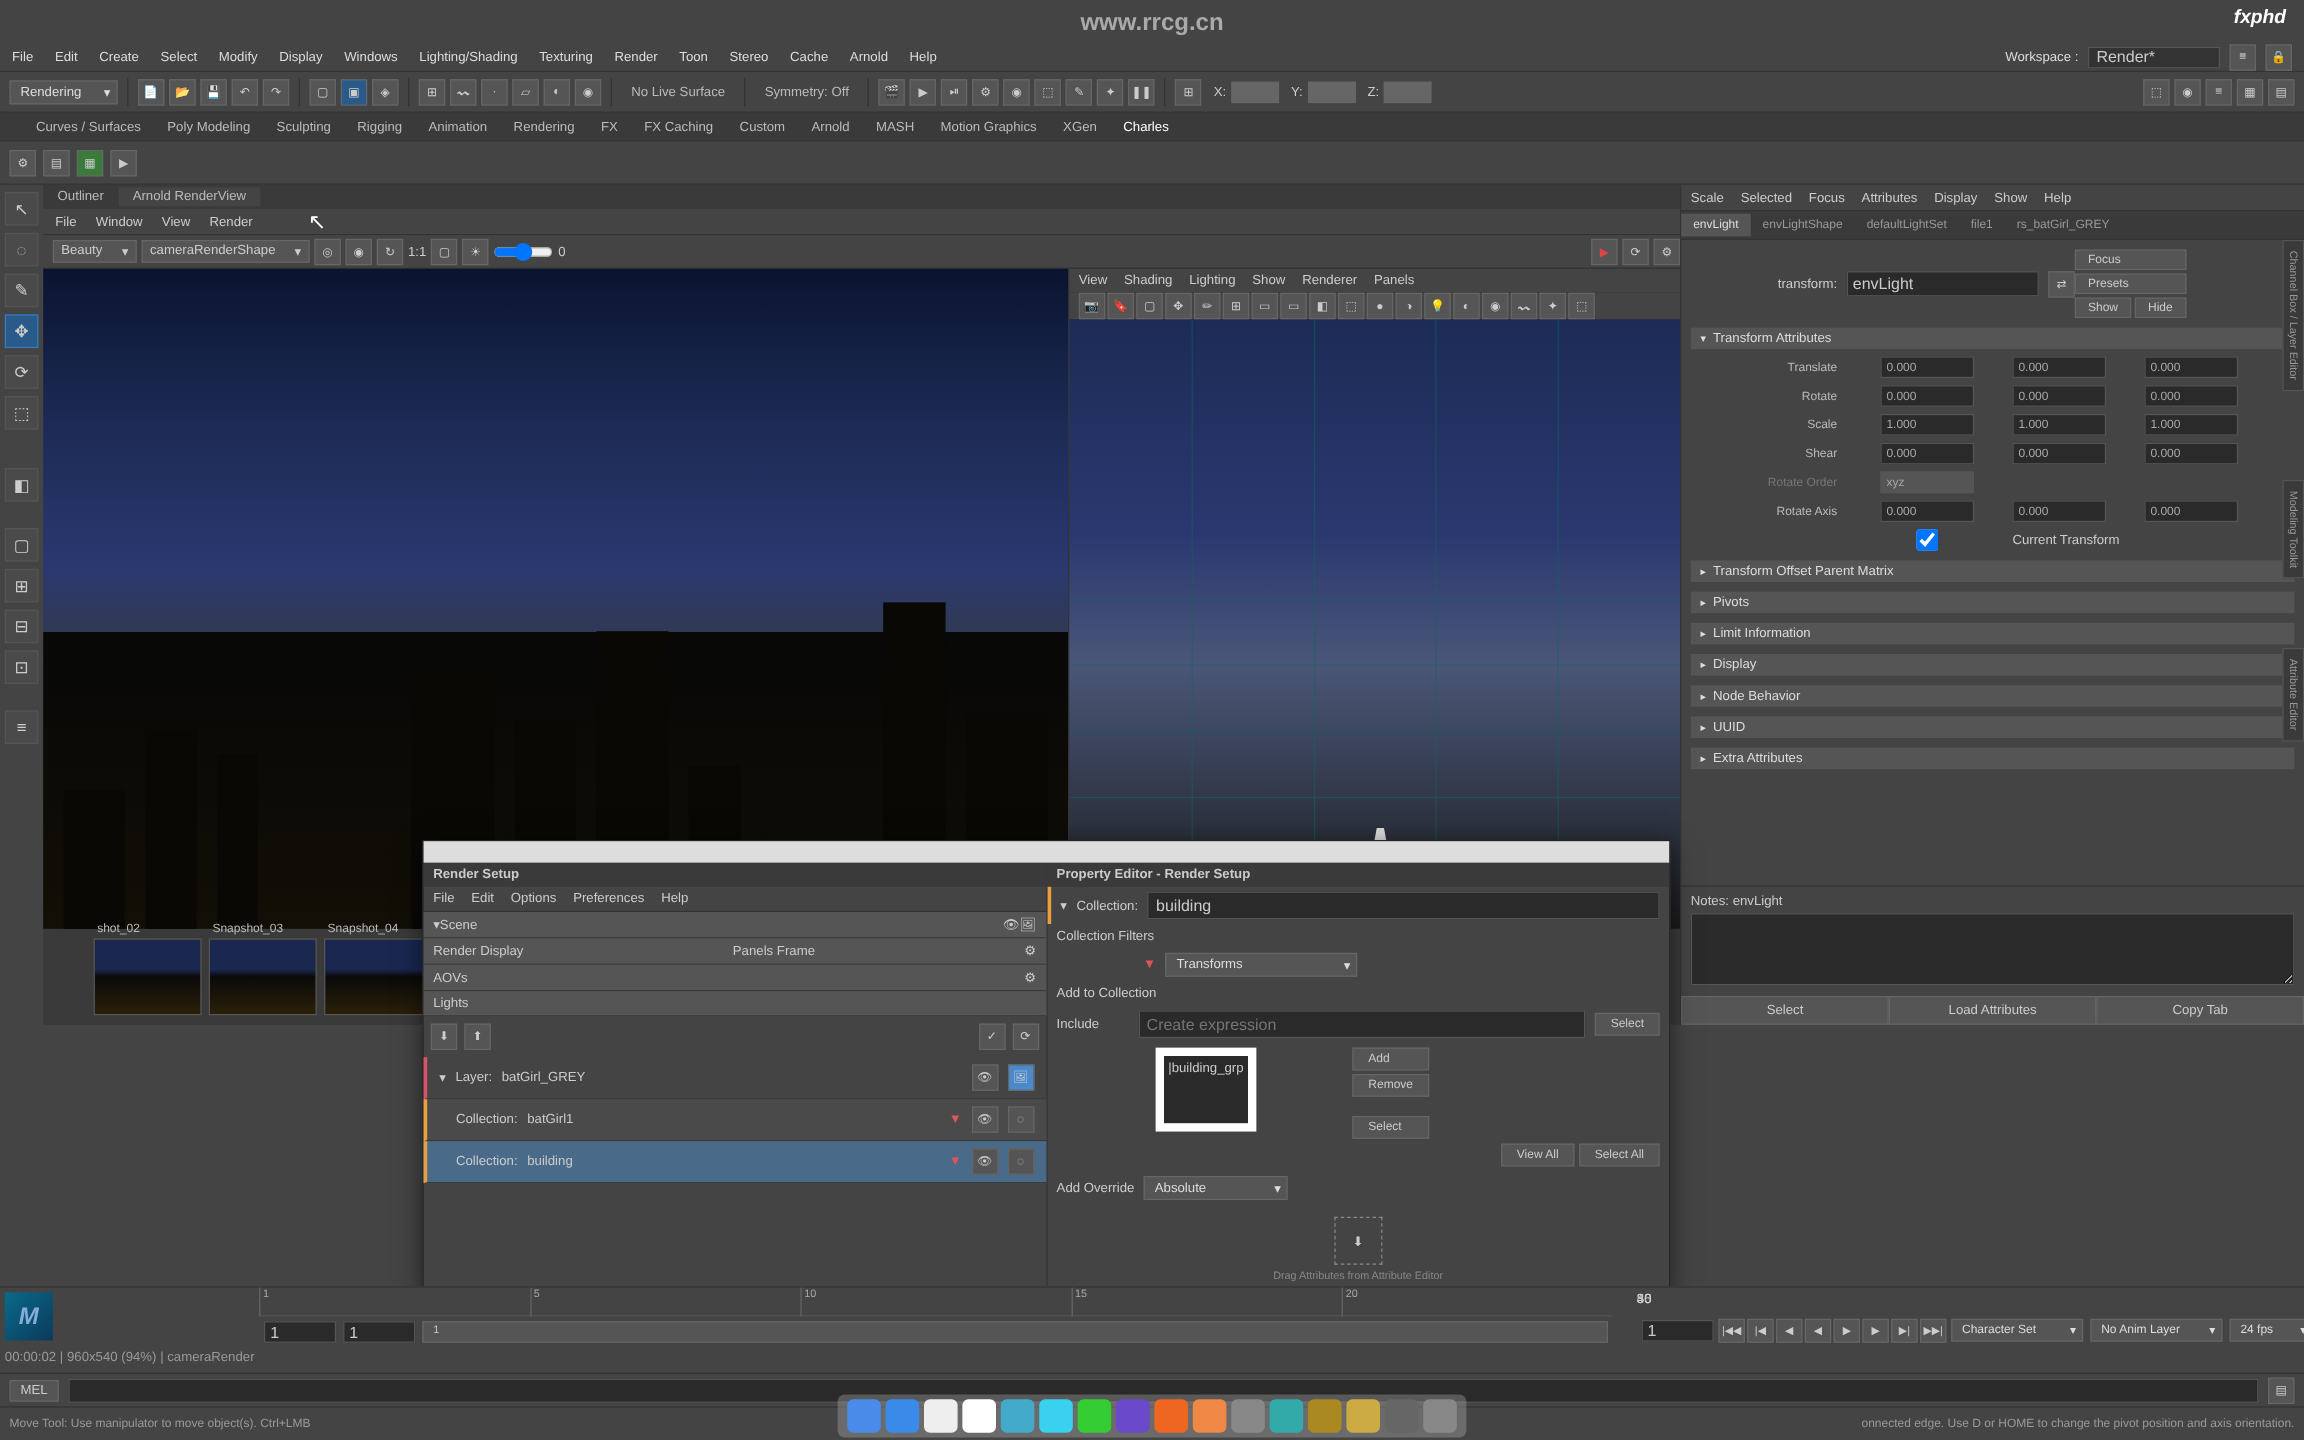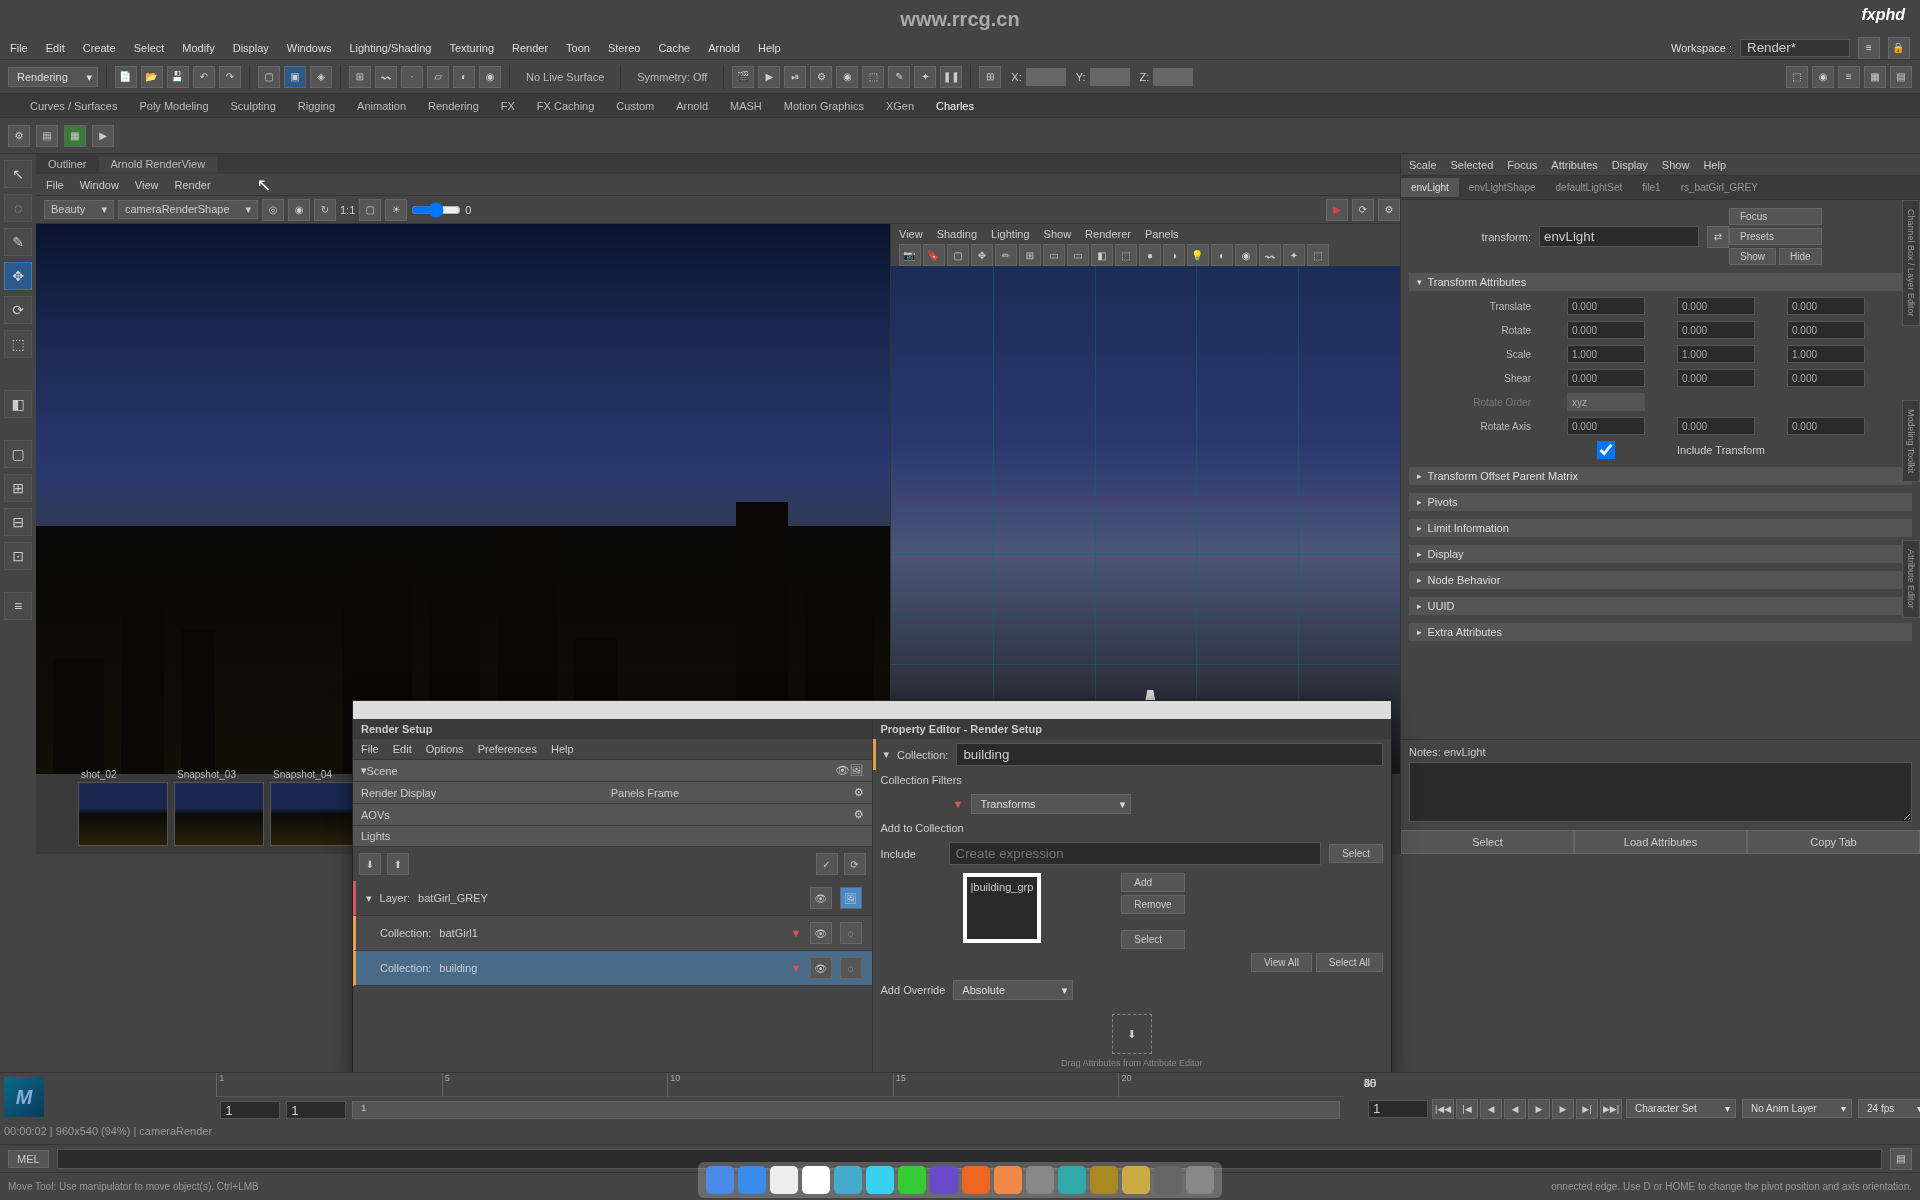--- a/index.html
+++ b/index.html
@@ -68,21 +68,21 @@
 .scene-row { background:#555; padding:4px 8px; display:flex; align-items:center; border-bottom:1px solid #3a3a3a; }
 .scene-row .gear { margin-left:auto; }
 .layer-row { padding:6px 10px; display:flex; align-items:center; gap:8px; border-bottom:1px solid #3a3a3a; }
 .layer-row.rs { border-left:3px solid #d8526a; }
 .layer-row.c1 { border-left:3px solid #e8a040; background:#4a4a4a; padding-left:24px; }
 .layer-row.c2 { border-left:3px solid #e8a040; background:#4a6a8a; padding-left:24px; }
 .fw-right { flex:1; }
 .pe-row { padding:4px 8px; display:flex; align-items:center; gap:8px; }
 .pe-input { background:#2a2a2a; border:1px solid #555; color:#ccc; padding:3px 6px; flex:1; }
 .pe-btn { background:#555; border:1px solid #666; padding:3px 12px; font-size:10px; }
-.pe-list { background:#2a2a2a; border:4px solid #ffffff; height:70px; padding:4px; margin:4px 80px 4px 90px; }
+.pe-list { background:#2a2a2a; border:7px solid #ffffff; height:70px; padding:4px; margin:4px 80px 4px 90px; }
 .timeline { position:absolute; bottom:56px; left:0; right:0; height:72px; background:#444; border-top:1px solid #333; display:flex; }
 .maya-logo { width:40px; height:40px; background:linear-gradient(135deg,#0a6a8a,#0a3a5a); margin:4px; display:flex; align-items:center; justify-content:center; font-size:20px; color:#8ad; font-style:italic; font-weight:bold; }
 .tl-info { font-size:11px; color:#999; padding:4px; }
 .tl-track { flex:1; position:relative; }
 .tl-ticks { height:24px; border-bottom:1px solid #555; display:flex; position:relative; }
 .tl-tick { position:absolute; font-size:9px; color:#aaa; border-left:1px solid #666; height:24px; padding-left:2px; }
 .tl-frames { display:flex; gap:6px; padding:4px; }
 .tl-frame-in { background:#2a2a2a; border:1px solid #555; width:60px; height:18px; color:#ccc; padding:0 4px; }
 .tl-right { width:560px; display:flex; padding:4px; gap:4px;margin-left:16px; }
 .tl-top-ticks { height:20px; display:flex; position:relative; }
@@ -385,21 +385,21 @@
         </div>
       <div class="transform-row">
           <span class="lbl">Rotate Axis</span>
         <input value="0.000" style="">
           <input value="0.000" style="">
           <input value="0.000" style="">
         </div>
       <div class="transform-row">
           <span class="lbl"></span>
           <input type="checkbox" checked="" style=""> 
-          <span>Include Transform</span>
+          <span>Current Transform</span>
         </div>
       <div class="section-hdr">Transform Offset Parent Matrix</div>
       <div class="section-hdr">Pivots</div>
       <div class="section-hdr">Limit Information</div>
       <div class="section-hdr">Display</div>
       <div class="section-hdr">Node Behavior</div>
       <div class="section-hdr">UUID</div>
       <div class="section-hdr">Extra Attributes</div>
     </div>
     <div style="padding:6px 8px;border-top:1px solid #333">

